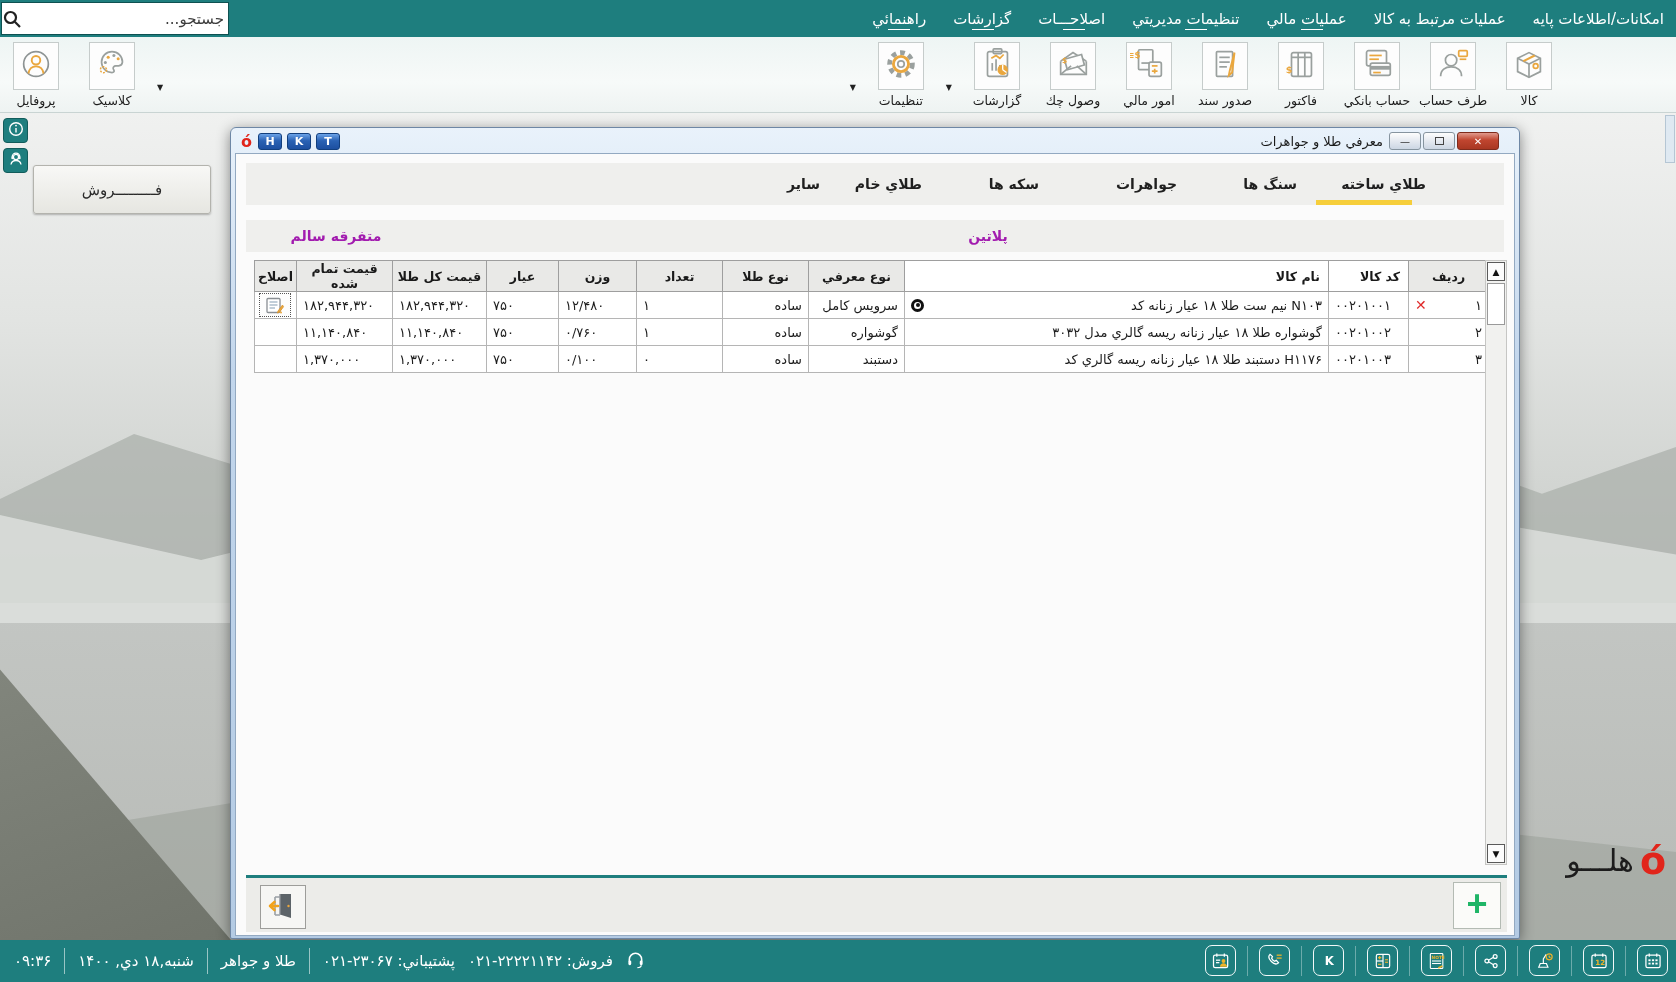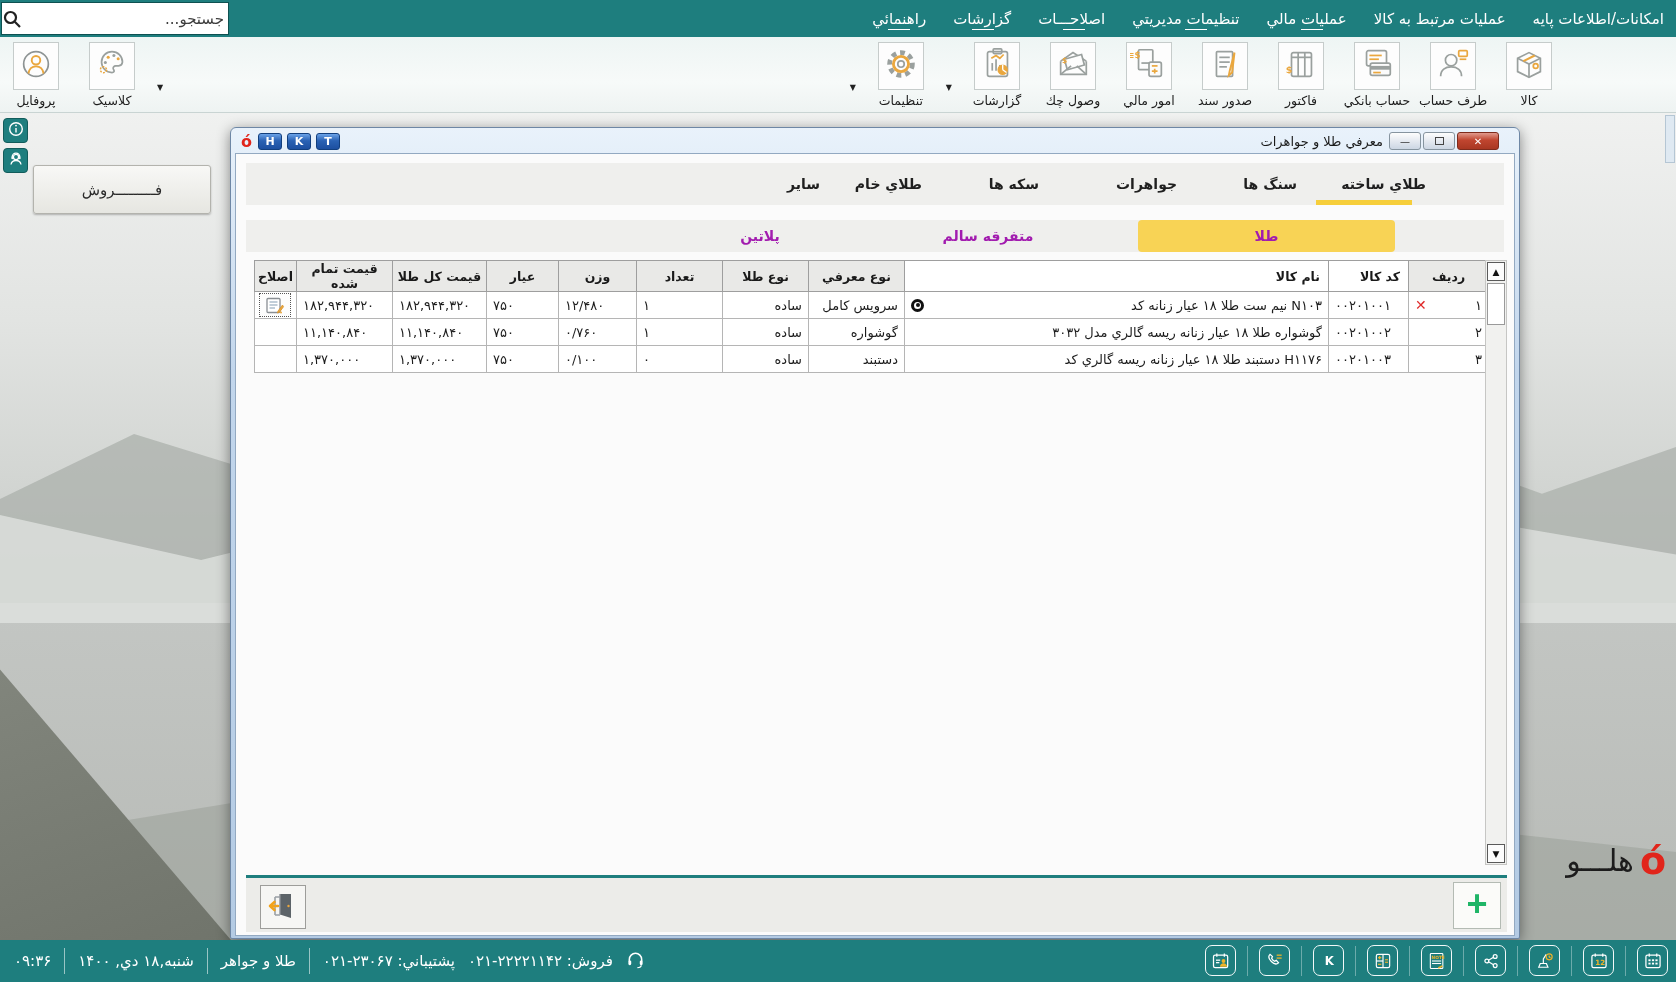--- a/index.html
+++ b/index.html
@@ -361,21 +361,20 @@
     <div class="tabs1">
       <span class="tab1 selected">طلاي ساخته</span>
         <span class="tab1">سنگ ها</span>
         <span class="tab1">جواهرات</span>
         <span class="tab1">سکه ها</span>
         <span class="tab1">طلاي خام</span>
         <span class="tab1">ساير</span>
       <div class="tab1-underline"></div>
     </div>
     <div class="tabs2">
-      <span class="tab2 selected">طلا</span>
         <span class="tab2">متفرقه سالم</span>
         <span class="tab2">پلاتين</span>
     </div>
 
     <div class="grid-wrap">
       <table class="grid">
         <colgroup>
           <col style="width:80px">
             <col style="width:80px">
             <col>

